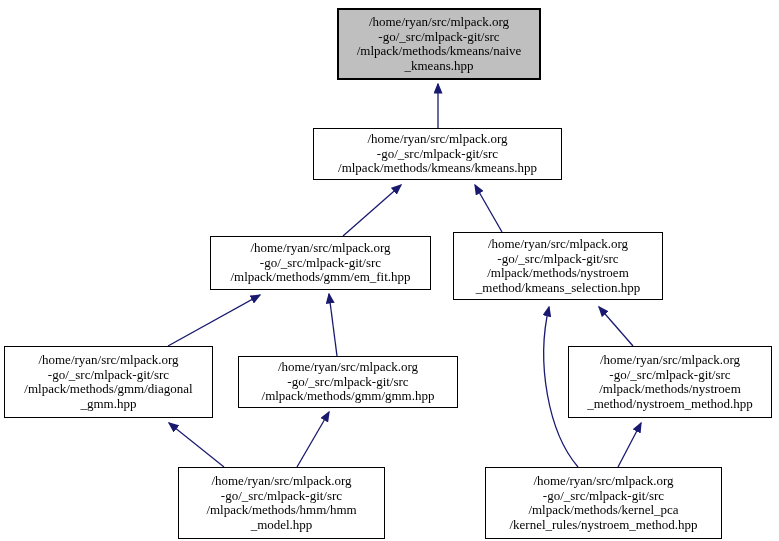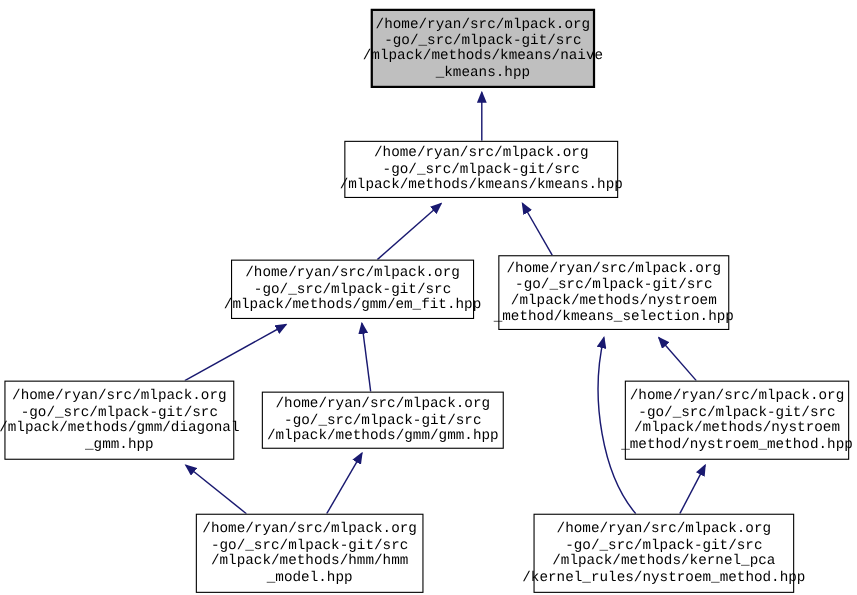--- a/index.html
+++ b/index.html
@@ -5,21 +5,21 @@
   html, body {
     margin: 0;
     padding: 0;
     background: #ffffff;
   }
   #graph-canvas {
     position: relative;
     width: 779px;
     height: 541px;
     background: #ffffff;
-    font-family: Liberation Mono, monospace;
+    font-family: Liberation Serif, serif;
     overflow: hidden;
     border-radius: 23px;
   }
   #edge-layer {
     position: absolute;
     left: 0;
     top: 0;
     width: 779px;
     height: 541px;
   }

